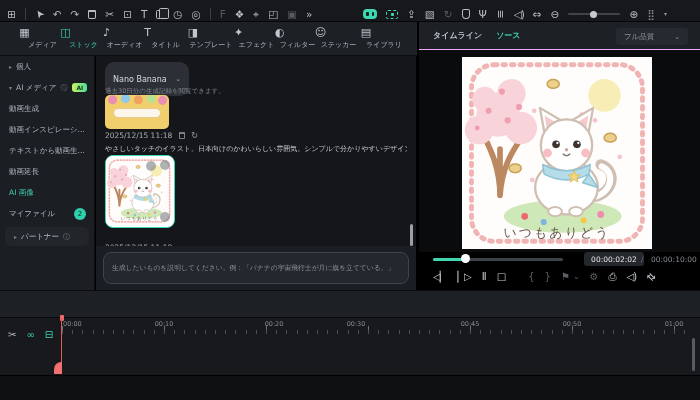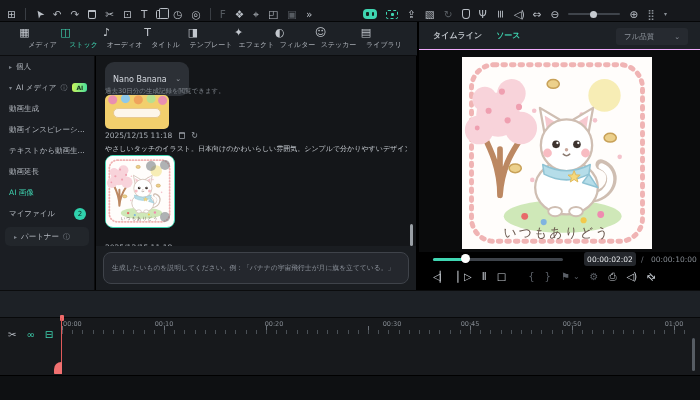--- a/index.html
+++ b/index.html
@@ -59,21 +59,21 @@
   .quality { position:absolute; right:12px; top:6px; width:72px; height:17px; background:#262a30; border-radius:3px; display:flex; align-items:center; padding:0 8px; font-size:7.5px; color:#8d939b; cursor:pointer; }
   .quality .chev { margin-left:auto; font-size:7px; }
   .preview { left:419px; top:50px; width:281px; height:202px; background:#0a0b0c; }
   .cat-art { position:absolute; background:#fff; }
   .art-main { left:43px; top:7px; width:190px; height:192px; }
 
   
   .seek-track { left:433px; top:258px; width:130px; height:2.5px; background:#3e434a; border-radius:2px; }
   .seek-fill { left:433px; top:258px; width:33px; height:2.5px; background:#3fd6b2; border-radius:2px; }
   .seek-handle { left:461px; top:254px; width:9px; height:9px; border-radius:50%; background:#fff; cursor:pointer; }
-  .time-box { left:584px; top:252px; width:52px; height:14px; background:#24272c; border-radius:3px; color:#e8eaed; font-size:7.5px; display:flex; align-items:center; justify-content:center; }
+  .time-box { left:584px; top:252px; width:60px; height:14px; background:#24272c; border-radius:3px; color:#e8eaed; font-size:7.5px; display:flex; align-items:center; justify-content:center; }
   .time-sep { left:641px; top:255px; font-size:7.5px; color:#70757c; }
   .time-total { left:651px; top:255px; font-size:7.5px; color:#868c93; }
   .transport { left:433px; top:268px; width:260px; height:18px; display:flex; align-items:center; gap:11px; }
   .tr-ic { font-size:10px; color:#c6cbd1; letter-spacing:-1px; cursor:pointer; line-height:1; }
   .tr-ic.dim { color:#5a5f66; }
   .tr-ic.sm { font-size:8px; margin-left:-7px; }
   .rot45 { display:inline-block; transform:rotate(45deg); letter-spacing:0; }
 
   
   .btoolbar { left:0; top:290px; width:700px; height:28px; background:#1d2126; border-top:1px solid #0b0c0d; border-bottom:1px solid #08090a; }
@@ -374,21 +374,21 @@
 
 <div class="abs timeline">
   <div class="tl-tools">
     <span class="tl-ic gray">✂</span>
     <span class="tl-ic">∞</span>
     <span class="tl-ic">⊟</span>
   </div>
   <span class="ruler-label first" style="left:63px;">00:00</span>
   <span class="ruler-label" style="left:164px;">00:10</span>
   <span class="ruler-label" style="left:266px;padding-left:16px;">00:20</span>
-  <span class="ruler-label" style="left:388px;padding-left:8px;">00:30</span>
+  <span class="ruler-label" style="left:352px;padding-left:8px;">00:30</span>
   <span class="ruler-label" style="left:470px;">00:45</span>
   <span class="ruler-label" style="left:572px;">00:50</span>
   <span class="ruler-label" style="left:674px;">01:00</span>
   <div class="ticks-major"></div>
   <div class="ticks-minor"></div>
   <div class="tl-scroll"></div>
 </div>
 <div class="abs playhead-cap"></div>
 <div class="abs playhead-line"></div>
 <div class="abs playhead-handle"></div>

